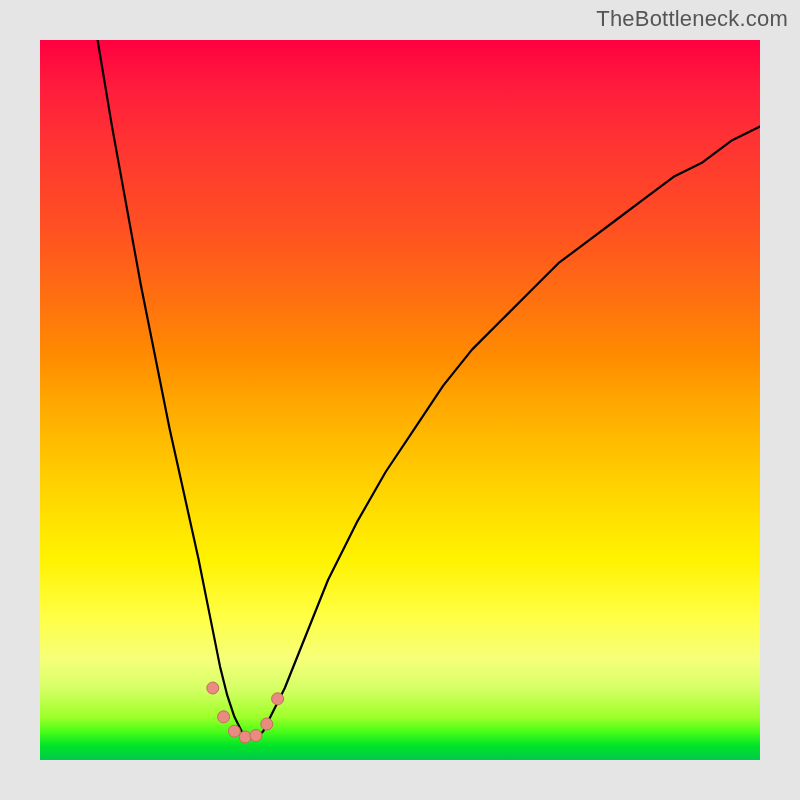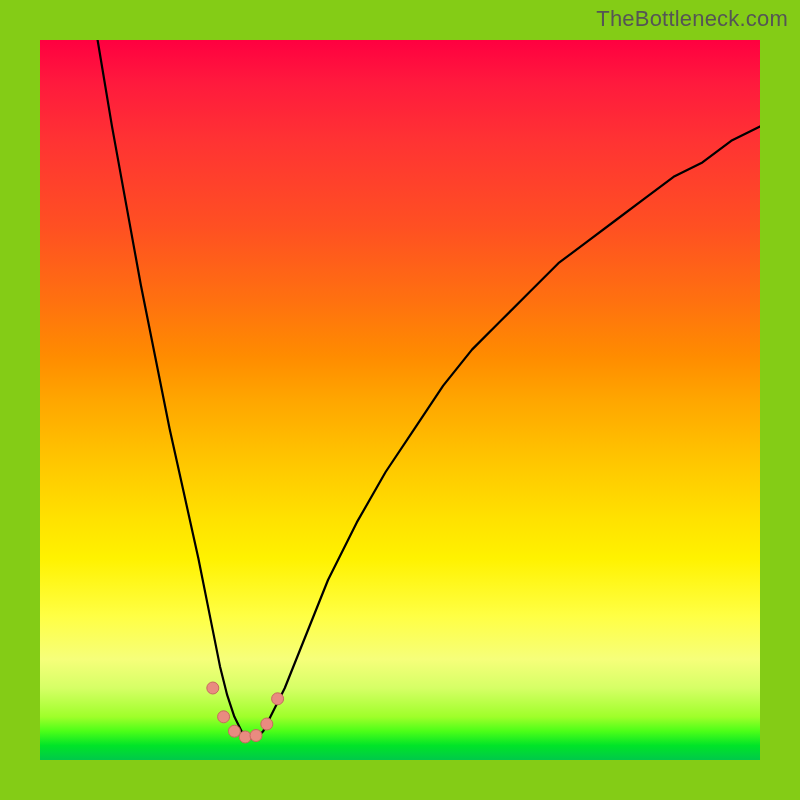--- a/index.html
+++ b/index.html
@@ -1,20 +1,20 @@
 <!DOCTYPE html>
 <html><head>
 <meta charset="utf-8">
 <style>
   * { margin: 0; padding: 0; box-sizing: border-box; }
   html, body { width: 800px; height: 800px; overflow: hidden; background: #000; }
   .container {
     width: 800px;
     height: 800px;
-    background: #84cc16;
+    background: #e5e5e5;
     position: relative;
   }
   .watermark {
     position: absolute;
     top: 6px;
     right: 12px;
     font-family: Arial, Helvetica, sans-serif;
     font-size: 22px;
     font-weight: 500;
     color: #555;

